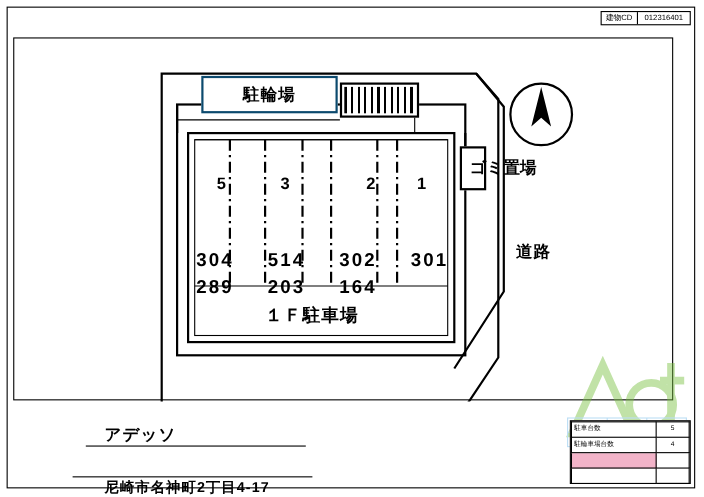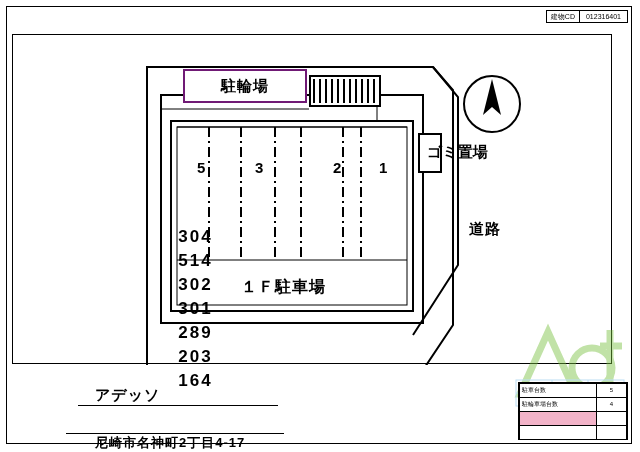--- a/index.html
+++ b/index.html
@@ -36,21 +36,21 @@
     box-sizing:border-box;
     background:#fff;
   }
 
   
   .site-svg{position:absolute;left:0;top:0;width:600px;height:330px;}
 
   
   .bike{
     position:absolute;left:170px;top:34px;width:120px;height:30px;
-    border:2px solid #701a75;
+    border:2px solid #0c4a6e;
     display:flex;align-items:center;justify-content:center;
     font-size:15px;font-weight:bold;letter-spacing:1px;
     background:#fff;
   }
   
   .stair{
     position:absolute;left:296px;top:40px;width:68px;height:28px;
     border:2px solid #000;background:#fff;
   }
   .stair .steps{
@@ -83,21 +83,20 @@
   .stall-nums span{
     position:absolute;font-size:15px;font-weight:bold;
   }
   
   .rooms{
     position:absolute;left:150px;top:190px;width:260px;
   }
   .roomrow{
     display:flex;font-size:17px;font-weight:bold;letter-spacing:2px;
     line-height:24px;
-    flex-direction:column;
   }
   .roomrow span{width:65px;text-align:center;}
   .f1{
     position:absolute;left:228px;top:242px;font-size:16px;font-weight:bold;
     letter-spacing:1px;
   }
 
   
   .name{
     position:absolute;left:95px;top:386px;font-size:15px;font-weight:bold;

